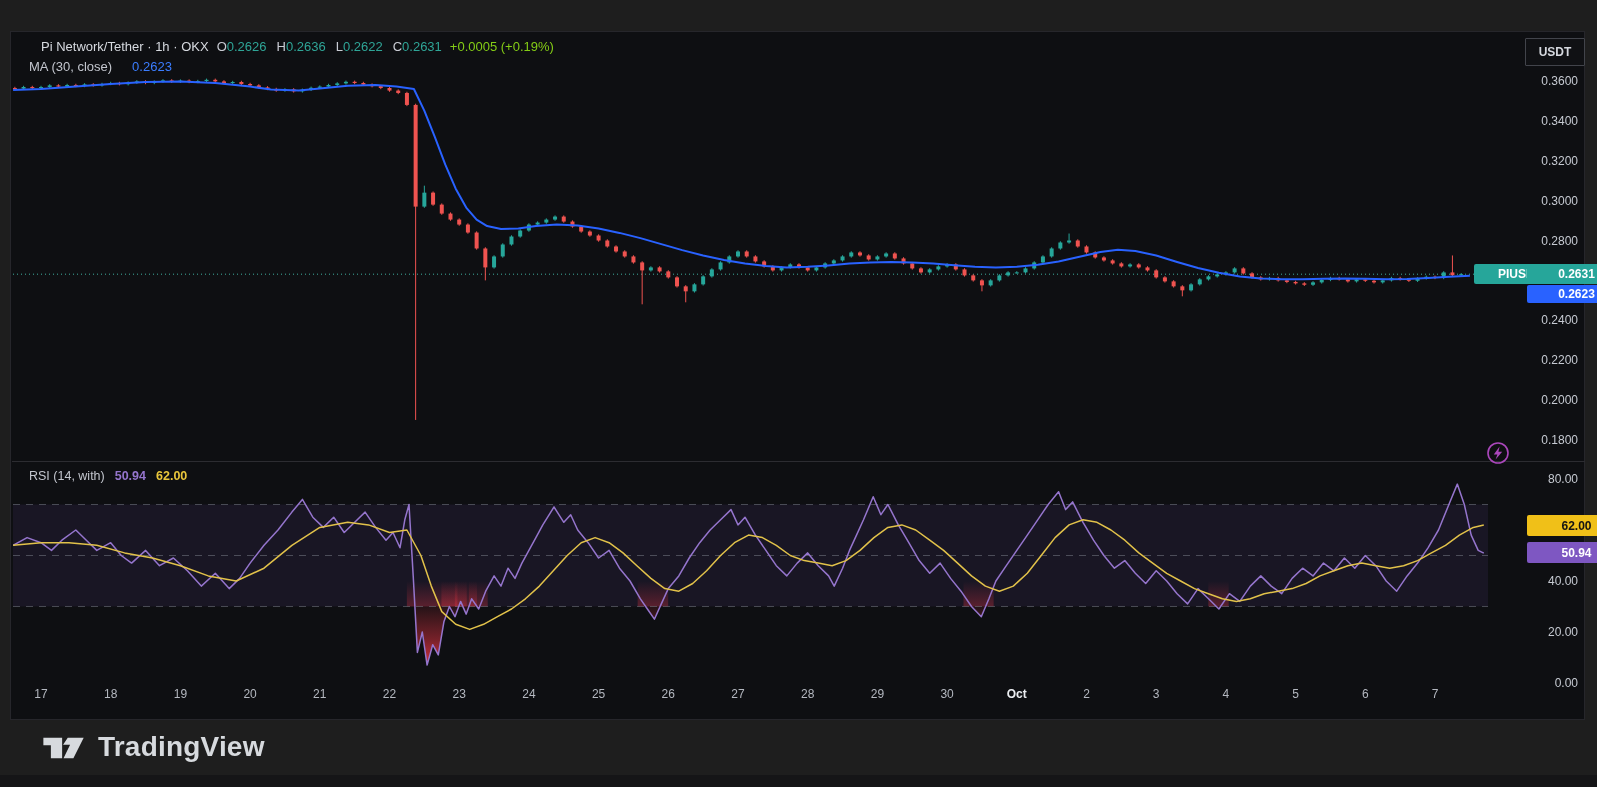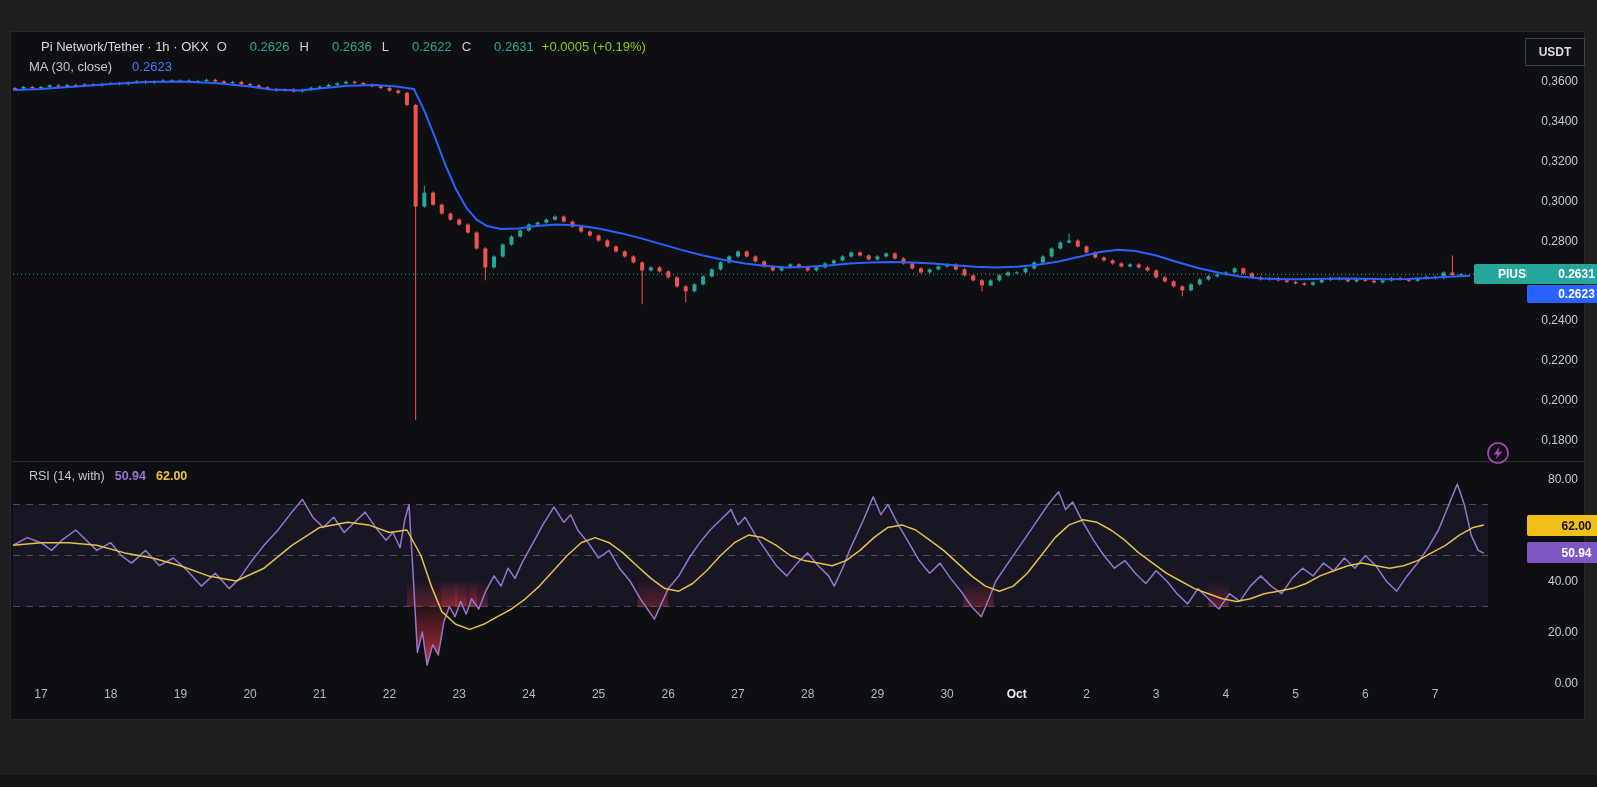--- a/index.html
+++ b/index.html
@@ -10,21 +10,21 @@
   .widget{position:absolute;left:10px;top:31px;width:1575px;height:689px;background:#0e0f12;
           border:1px solid #26262b;box-sizing:border-box;}
   #chart-svg{position:absolute;left:0;top:0;pointer-events:none;}
   .legend{position:absolute;left:30px;top:7px;display:flex;align-items:center;gap:8px;
           font-size:13px;color:#d7dae0;white-space:nowrap;}
   .legend2{position:absolute;left:18px;top:27px;display:flex;align-items:center;gap:20px;
           font-size:13px;color:#c3c6ce;}
   .ohlc{display:flex;gap:10px;}
   .ohlc .pair{display:flex;}
   .ltr{color:#c9ccd4;}
-  .val{color:#2fa597;margin-left:23px;}
+  .val{color:#2fa597;}
   .chg{color:#84cc16;}
   .ma-val{color:#3b7dff;}
   .rsi-legend{position:absolute;left:18px;top:437px;display:flex;gap:10px;font-size:12.5px;color:#c3c6ce;}
   .rsi-val{color:#9575cd;font-weight:600;}
   .rsi-ma-val{color:#e9c63b;font-weight:600;}
   .usdt-btn{position:absolute;left:1514px;top:6px;width:58px;height:26px;border:1px solid #42444b;
             border-radius:1px;color:#d6d9df;font-size:12px;font-weight:600;display:flex;
             align-items:center;justify-content:center;background:rgba(20,20,24,.4);cursor:pointer;}
   .pricebox{position:absolute;font-size:12px;font-weight:700;display:flex;align-items:center;
             justify-content:center;color:#fff;padding-left:20px;}
@@ -507,15 +507,22 @@
     <div class="pricebox box-ma">0.2623</div>
     <div class="pricebox box-rsi-ma">62.00</div>
     <div class="pricebox box-rsi">50.94</div>
 
     <svg class="lightning" viewBox="0 0 22 22">
       <circle cx="11" cy="11" r="10" fill="none" stroke="#ab47bc" stroke-width="1.6"></circle>
       <path d="M12.6,4.6 L6.8,12.4 H10.4 L8.6,17.4 L15.2,9.8 H11.4 Z" fill="#ab47bc"></path>
     </svg>
   </div>
 
+  <div class="footer">
+    <svg class="logo" width="48" height="30" viewBox="0 0 48 32">
+      <path d="M2,5 h20 v22 h-12 v-14 h-8 z" fill="#d7dade"></path>
+      <path d="M28,5 h17 l-11,22 h-10.5 l7,-14.5 h-7.5 z" fill="#d7dade"></path>
+    </svg>
+    <div class="brand">TradingView</div>
+  </div>
   <div class="bottomstrip"></div>
 
 </div>
 
 </body></html>

